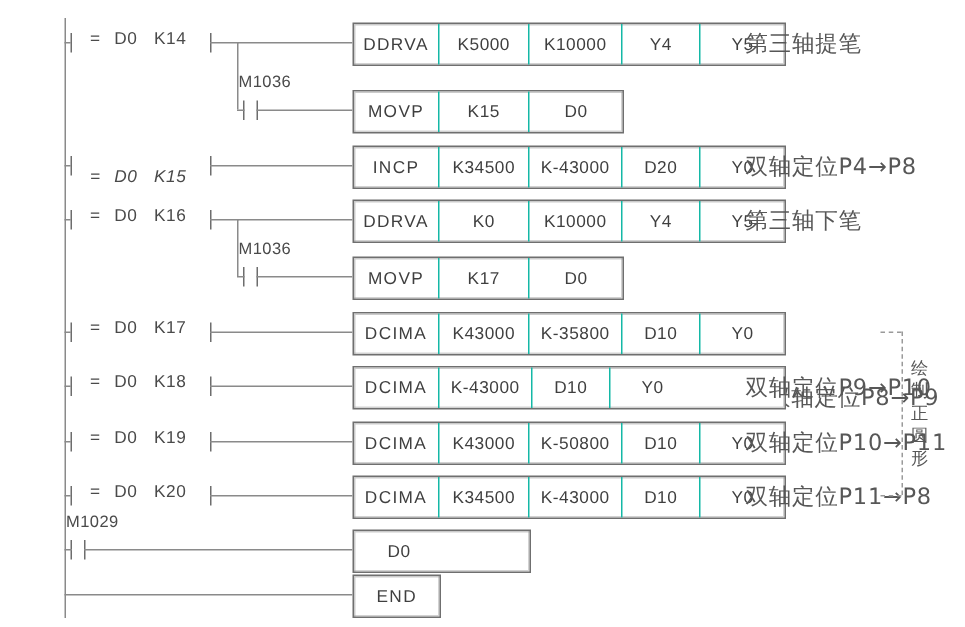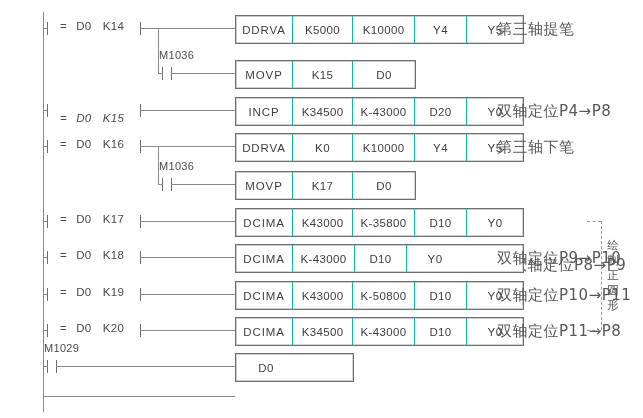--- a/index.html
+++ b/index.html
@@ -176,20 +176,23 @@
     <div class="anno" style="left: 497px; top: 322px;">双轴定位P11→P8</div>
     <div class="dev-label" style="left: 44px; top: 342px;">M1029</div>
     <div class="tick" style="left: 47px; top: 360px;"></div>
     <div class="tick" style="left: 56px; top: 360px;"></div>
     <div class="wire-h" style="left: 43px; top: 366px; width: 5px;"></div>
     <div class="wire-h" style="left: 56px; top: 366px; width: 179px;"></div>
     <div class="ibox" style="left: 235px; top: 353px; width: 117px;">
       <div class="cell" style="width: 60px;">D0</div>
     </div>
     <div class="wire-h" style="left: 43px; top: 396px; width: 192px;"></div>
+    <div class="ibox" style="left: 235px; top: 383px; width: 57px;">
+      <div class="cell op" style="width: 57px;">END</div>
+    </div>
     <div class="wire-v" style="left: 158px; top: 28px; height: 45px;"></div>
     <div class="wire-h" style="left: 158px; top: 28px; width: 1px;"></div>
     <div class="wire-v" style="left: 158px; top: 146px; height: 38px;"></div>
     <div class="wire-h" style="left: 158px; top: 146px; width: 1px;"></div>
     <div class="grp-v" style="left: 601px; top: 221px; height: 109px;"></div>
     <div class="grp-h" style="left: 587px; top: 221px; width: 14px;"></div>
     <div class="grp-h" style="left: 587px; top: 330px; width: 14px;"></div>
     <div class="grp-label" style="left: 606px; top: 237.5px; white-space: pre;">绘
 制
 正

